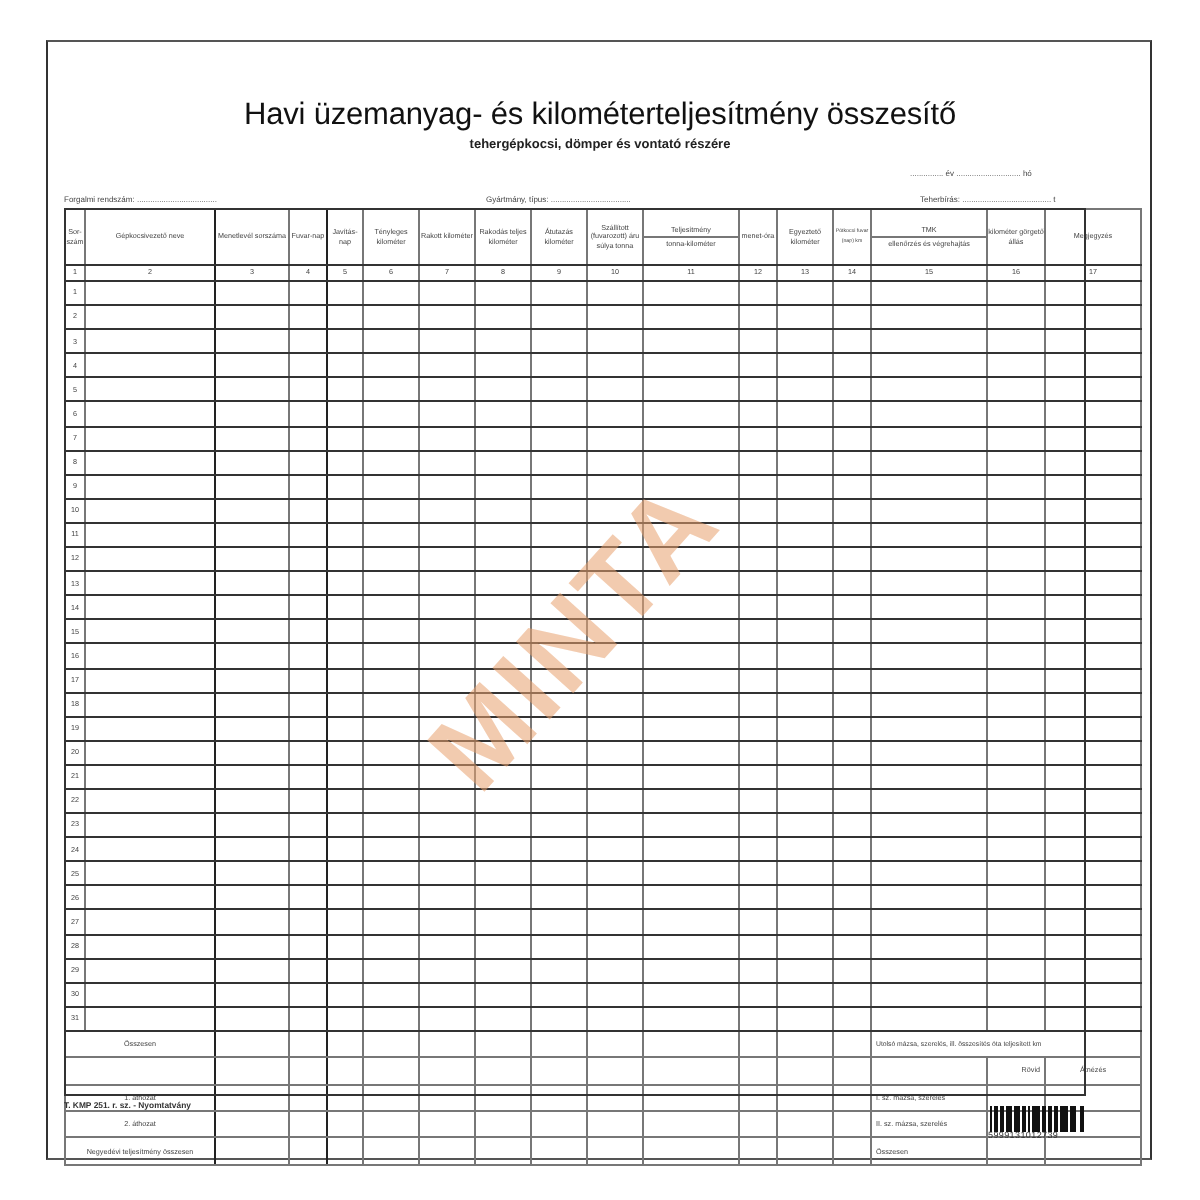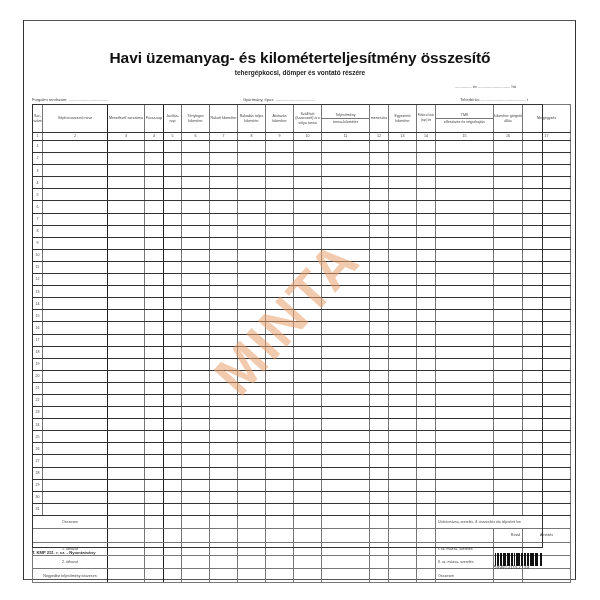--- a/index.html
+++ b/index.html
@@ -1,18 +1,18 @@
 <!DOCTYPE html>
 <html><head>
 <meta charset="utf-8">
 <style>
   html, body { margin:0; padding:0; background:#ffffff; }
   body { width:600px; height:600px; position:relative; overflow:hidden; font-family:"Liberation Sans", sans-serif; color:#222; }
   .page { position:absolute; left:23px; top:20px; width:553px; height:560px; border-top:1px solid #555; border-left:1px solid #333; border-right:1px solid #333; border-bottom:1px solid #555; box-sizing:border-box; background:#fff; }
-  .title { position:absolute; left:0; width:600px; top:49px; text-align:center; font-size:15.5px; font-weight:bold; letter-spacing:-0.1px; color:#111; }
+  .title { position:absolute; left:0; width:600px; top:49px; text-align:center; font-size:15.5px; font-weight:normal; letter-spacing:-0.1px; color:#111; }
   .subtitle { position:absolute; left:0; width:600px; top:69px; text-align:center; font-size:6.5px; font-weight:bold; color:#222; }
   .small { font-size:4px; color:#444; white-space:nowrap; }
   .abs { position:absolute; }
   table.grid { position:absolute; left:32px; top:104px; border-collapse:collapse; table-layout:fixed; }
   table.grid td { border:0.8px solid #777; padding:0; font-size:3.6px; text-align:center; vertical-align:middle; line-height:4.3px; color:#444; overflow:hidden; }
   table.grid td.thick-r { border-right:1.3px solid #222; }
   table.grid tr.rowline td { border-bottom:1px solid #333; }
   .outer { position:absolute; left:32px; top:104px; width:511px; height:444px; border:1.2px solid #333; box-sizing:border-box; pointer-events:none; }
   .watermark { position:absolute; left:195px; top:285px; font-size:56px; font-weight:bold; color:rgba(232,160,110,0.55); transform:rotate(-48deg); transform-origin:center; letter-spacing:2px; pointer-events:none; }
   .barcode { position:absolute; left:495px; top:551px; width:47px; height:15px; display:flex; align-items:flex-end; gap:0; }

